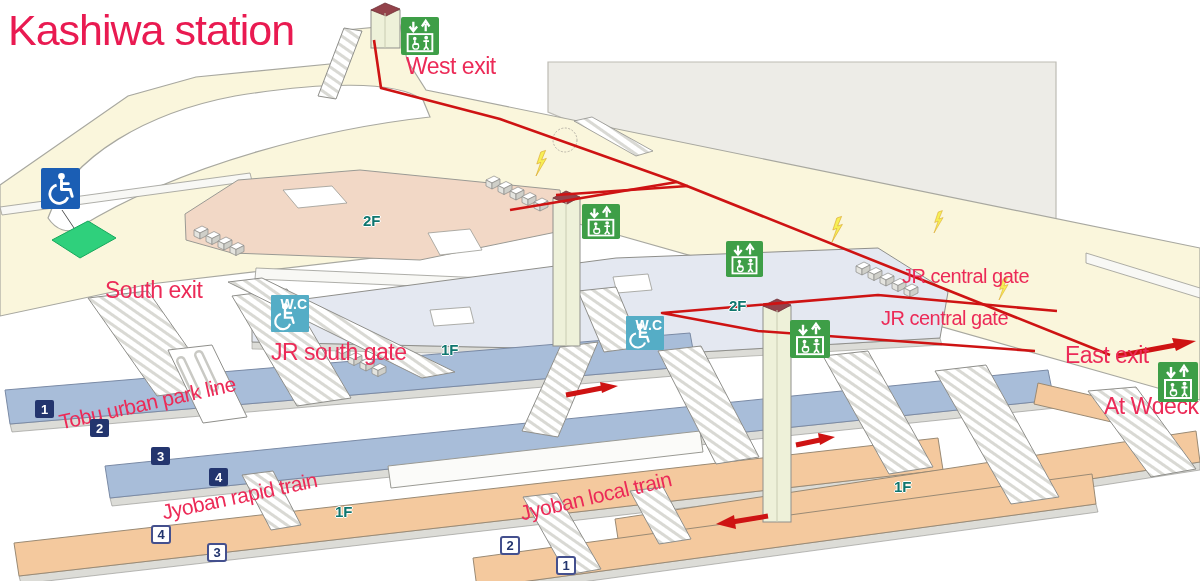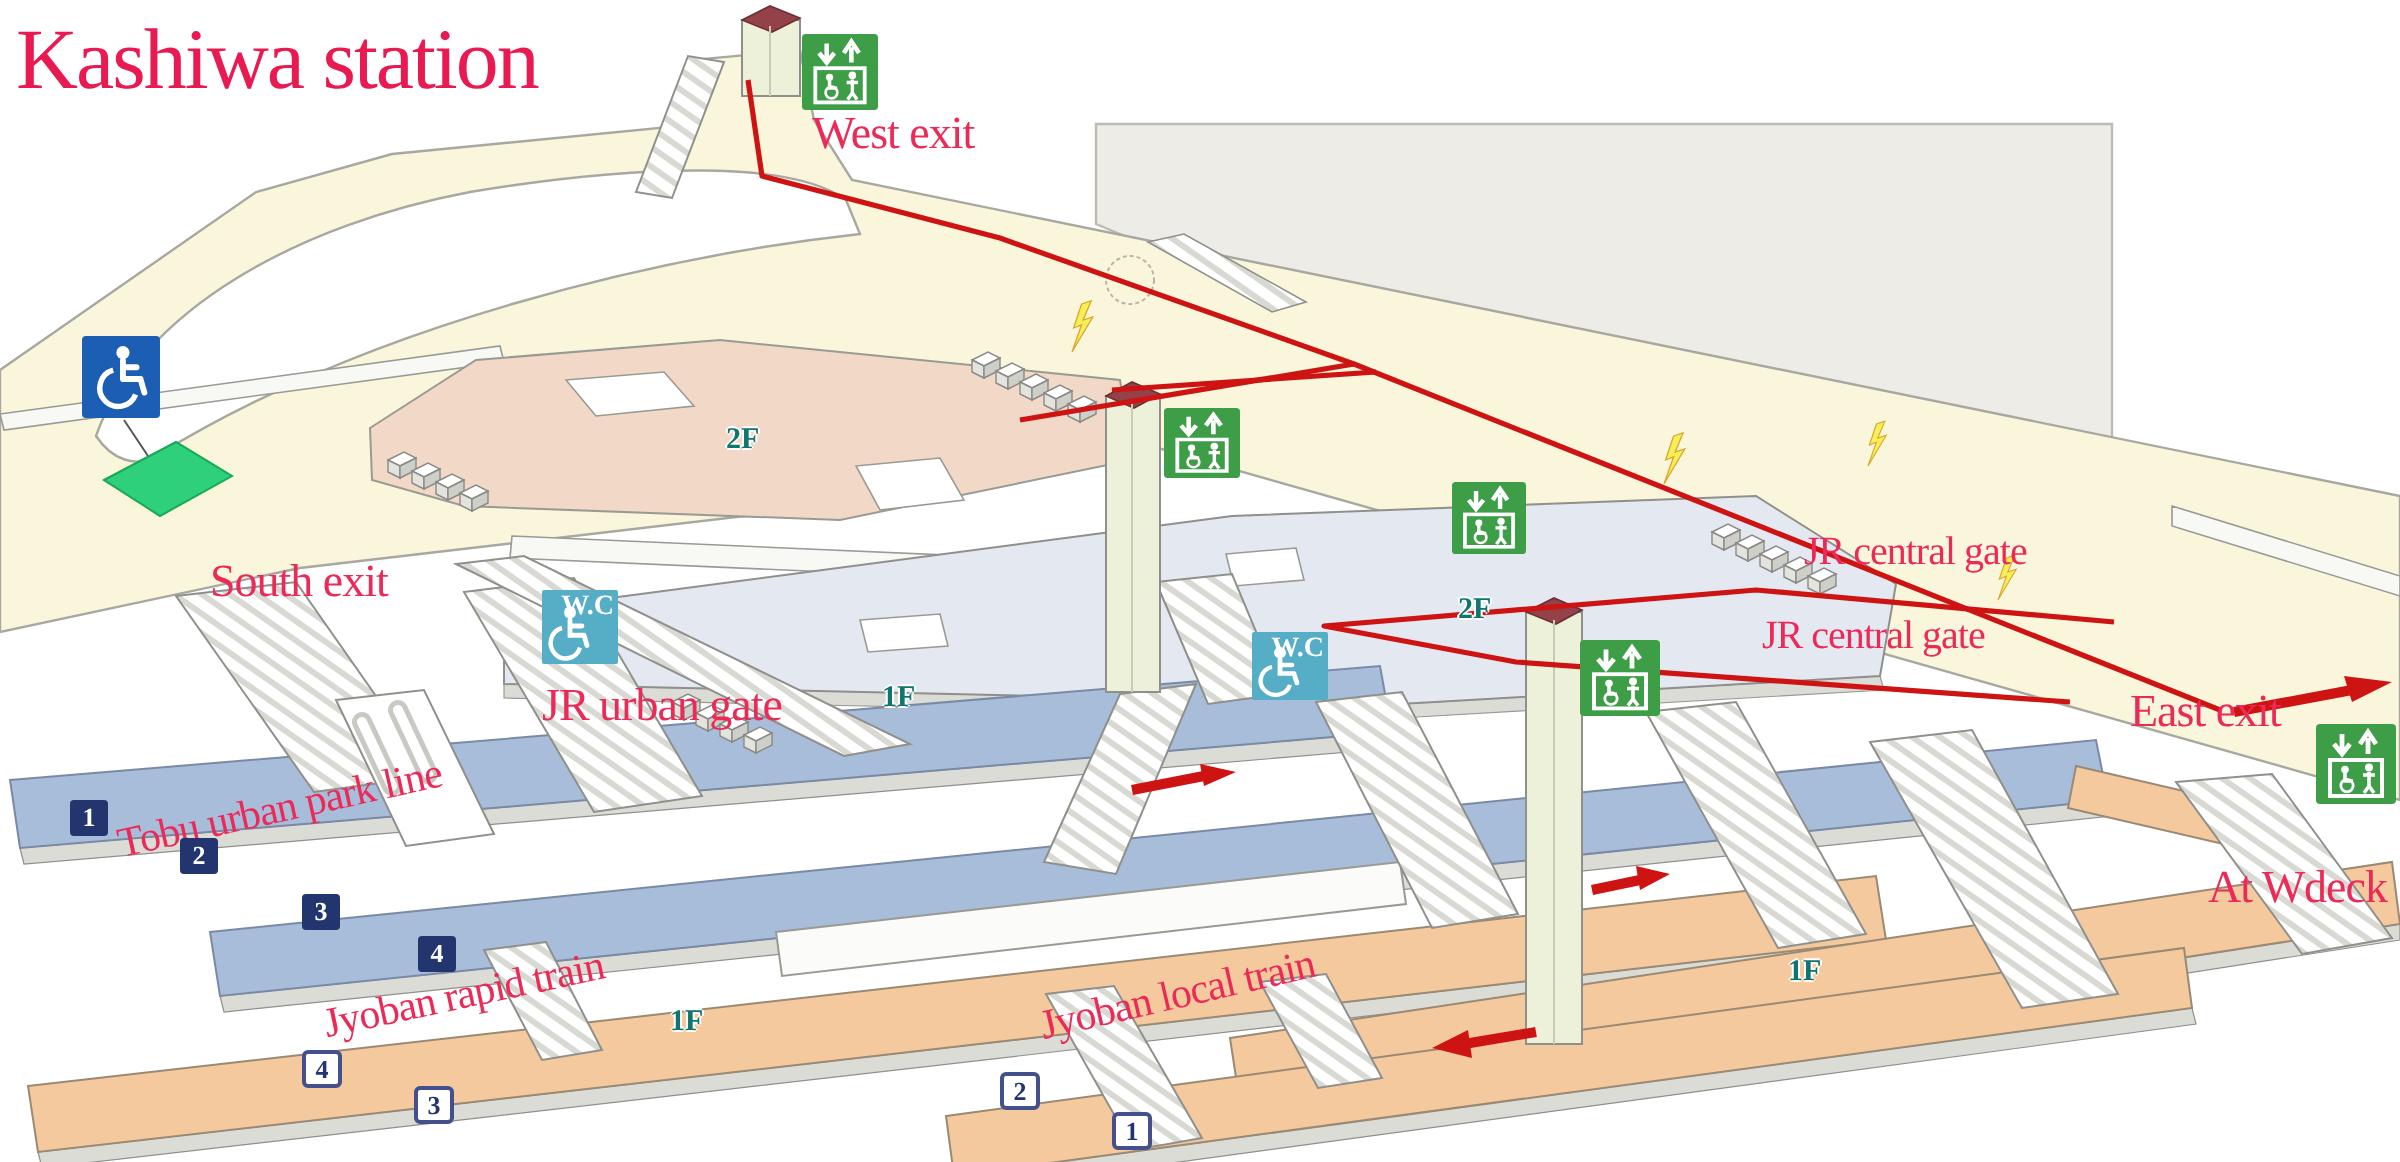--- a/index.html
+++ b/index.html
@@ -1,17 +1,17 @@
 <!DOCTYPE html>
 <html><head>
 <meta charset="utf-8">
 <style>
   html,body{margin:0;padding:0;background:#fff;}
   .stage{position:relative;width:1200px;height:581px;background:#fff;overflow:hidden;
-         font-family:Liberation Serif, serif;}
+         font-family:Liberation Sans, sans-serif;}
   .stage svg.bg{position:absolute;left:0;top:0;}
   .abs{position:absolute;}
   .title{color:#e91a51;font-size:43px;letter-spacing:-1px;white-space:nowrap;}
   .rl{color:#ec2a57;font-size:23px;letter-spacing:-0.5px;white-space:nowrap;line-height:1;}
   .rl.small{font-size:20px;}
   .rl.rot{transform-origin:left top;}
   .fl{color:#0f766e;font-weight:bold;font-size:15px;line-height:1;white-space:nowrap;
       text-shadow:-1px 0 #fff,1px 0 #fff,0 -1px #fff,0 1px #fff;}
   .na{width:19px;height:18px;background:#23356e;color:#fff;font-weight:bold;font-size:13px;
       display:flex;align-items:center;justify-content:center;border-radius:2px;}
@@ -208,25 +208,25 @@
     <use href="#bolt" transform="translate(832,218) scale(0.8)"></use>
     <use href="#bolt" transform="translate(934,212) scale(0.7)"></use>
     <use href="#bolt" transform="translate(999,279) scale(0.7)"></use>
   </g>
 </svg>
 
 <div class="abs title" style="left:8px;top:6px;">Kashiwa station</div>
 
 <div class="abs rl" style="left:406px;top:55px;">West exit</div>
 <div class="abs rl" style="left:105px;top:279px;">South exit</div>
-<div class="abs rl" style="left:271px;top:341px;">JR urban gate</div>
+<div class="abs rl" style="left:271px;top:341px;">JR south gate</div>
 <div class="abs rl small" style="left:902px;top:266px;">JR central gate</div>
 <div class="abs rl small" style="left:881px;top:308px;">JR central gate</div>
 <div class="abs rl" style="left:1065px;top:344px;">East exit</div>
-<div class="abs rl" style="left:1104px;top:395px;margin-top:37px;">At Wdeck</div>
+<div class="abs rl" style="left:1104px;top:395px;">At Wdeck</div>
 
 <div class="abs rl rot" style="left:57px;top:412px;font-size:21px;transform:rotate(-12.5deg);">Tobu urban park line</div>
 <div class="abs rl rot" style="left:160px;top:502px;font-size:21px;transform:rotate(-12deg);">Jyoban rapid train</div>
 <div class="abs rl rot" style="left:518px;top:503px;font-size:21px;transform:rotate(-13deg);">Jyoban local train</div>
 
 <div class="abs fl" style="left:363px;top:213px;">2F</div>
 <div class="abs fl" style="left:729px;top:298px;">2F</div>
 <div class="abs fl" style="left:441px;top:342px;">1F</div>
 <div class="abs fl" style="left:335px;top:504px;">1F</div>
 <div class="abs fl" style="left:894px;top:479px;">1F</div>

